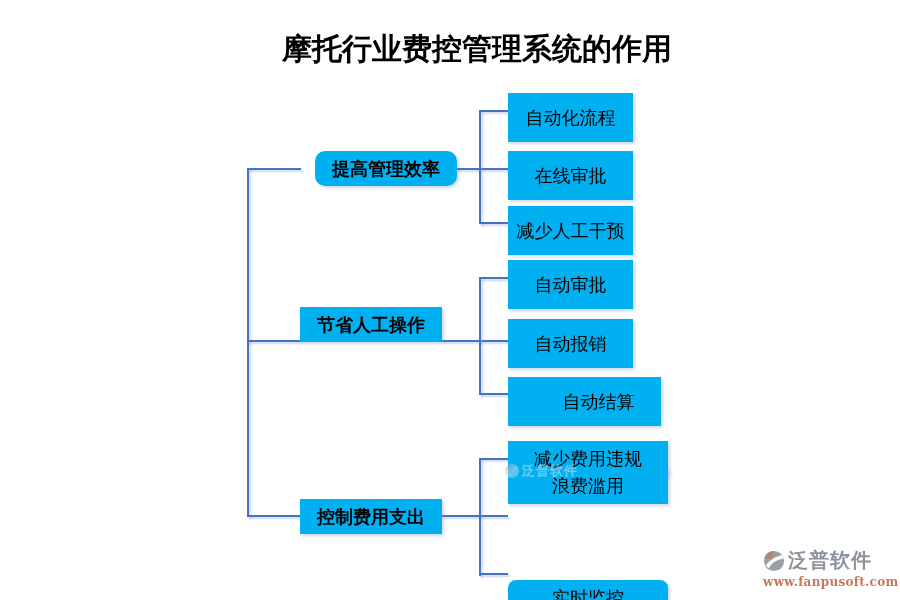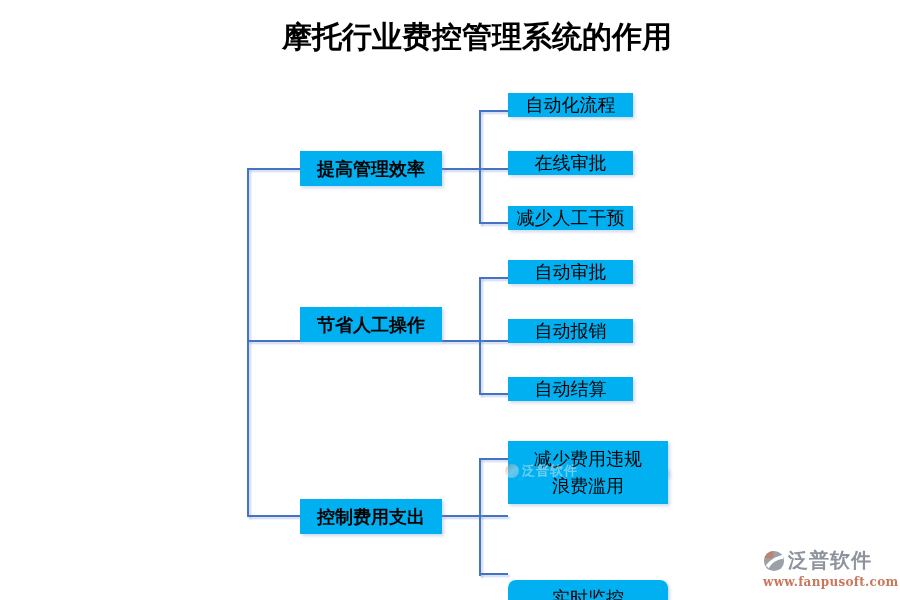--- a/index.html
+++ b/index.html
@@ -3,39 +3,39 @@
 <meta charset="utf-8">
 <style>
   html,body{margin:0;padding:0;}
   body{
     width:900px;height:600px;position:relative;overflow:hidden;
     background:#ffffff;
     font-family:"DejaVu Sans","Liberation Sans",sans-serif;
   }
   .title{
     position:absolute;top:13px;left:54px;right:0;
-    margin:4px;text-align:center;
+    margin:16px;text-align:center;
     font-family:"DejaVu Serif","Liberation Serif",serif;
     font-size:30px;font-weight:700;color:#000;
     letter-spacing:0px;white-space:nowrap;
   }
   .line{
     position:absolute;background:#4472C4;
     box-shadow:2px 2px 2px rgba(140,165,215,.45);
   }
   .line.h{height:2px;}
   .line.v{width:2px;}
   .node{
     position:absolute;display:flex;align-items:center;justify-content:center;
     background:#00B0F0;color:#000;
     box-shadow:2px 2px 3px rgba(120,150,200,.35);
     white-space:nowrap;
   }
   .node.branch{width:142px;height:35px;font-size:18px;font-weight:700;}
-  .node.leaf{width:125px;height:24px;font-size:18px;font-weight:400;}
+  .node.leaf{width:125px;height:49px;font-size:18px;font-weight:400;}
   .node.leaf.wide{width:160px;height:36px;}
   .inner-watermark{
     position:absolute;left:505px;top:462px;
     display:flex;align-items:center;gap:3px;
     opacity:.5;pointer-events:none;
   }
   .inner-watermark .wm-circle{
     width:14px;height:14px;border-radius:50%;
     background:linear-gradient(135deg,rgba(205,130,110,.9) 0%,rgba(225,235,240,.9) 55%,rgba(170,190,200,.9) 100%);
   }
@@ -78,21 +78,21 @@
   <div class="line h" style="left:441px;top:340px;width:67px;"></div>
   <div class="line v" style="left:479px;top:277px;height:118px;"></div>
   <div class="line h" style="left:479px;top:277px;width:29px;"></div>
   <div class="line h" style="left:479px;top:393px;width:29px;"></div>
 
   <div class="line h" style="left:441px;top:515px;width:67px;"></div>
   <div class="line v" style="left:479px;top:458px;height:118px;"></div>
   <div class="line h" style="left:479px;top:458px;width:29px;"></div>
   <div class="line h" style="left:479px;top:573px;width:29px;"></div>
 
-  <div class="node branch" style="left:300px;top:151px;">
+  <div class="node branch" style="left:315px;top:151px;border-radius:10px;">
     <span>提高管理效率</span>
   </div>
   <div class="node branch" style="left:300px;top:307px;">
     <span>节省人工操作</span>
   </div>
   <div class="node branch" style="left:300px;top:499px;">
     <span>控制费用支出</span>
   </div>
 
   <div class="node leaf" style="left:508px;top:93px;">
@@ -104,21 +104,21 @@
   <div class="node leaf" style="left:508px;top:206px;">
     <span>减少人工干预</span>
   </div>
 
   <div class="node leaf" style="left:508px;top:260px;">
     <span>自动审批</span>
   </div>
   <div class="node leaf" style="left:508px;top:319px;">
     <span>自动报销</span>
   </div>
-  <div class="node leaf" style="left:508px;top:377px;">
+  <div class="node leaf" style="left:508px;top:377px;padding-left:28px;">
     <span>自动结算</span>
   </div>
 
   <div class="node leaf wide" style="left:508px;top:441px;">
     <span>减少费用违规</span>
   </div>
   <div class="node leaf wide" style="left:508px;top:468px;">
     <span>浪费滥用</span>
   </div>
   <div class="node leaf wide" style="left:508px;top:580px;border-radius:8px;">

